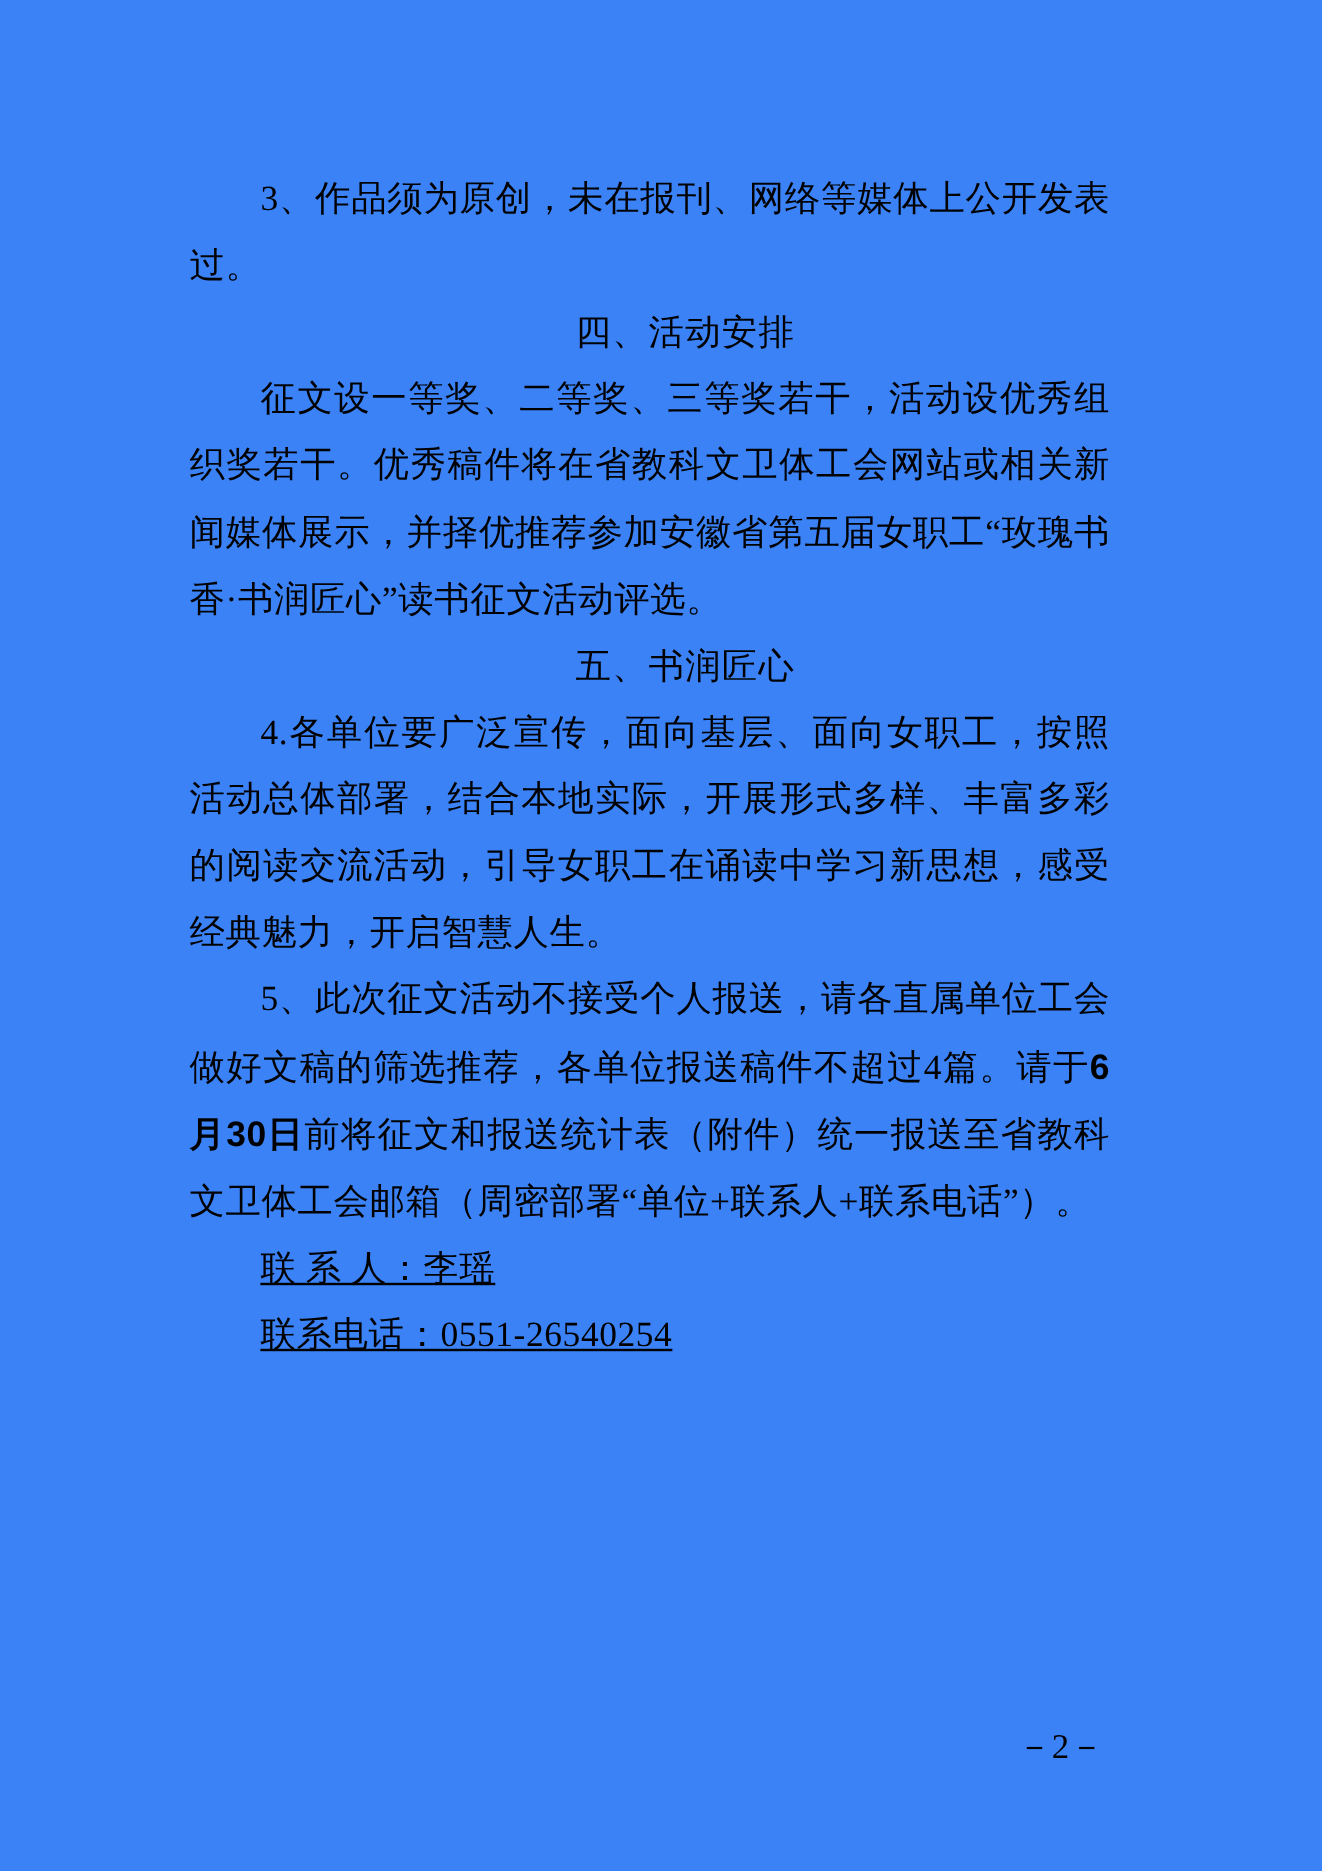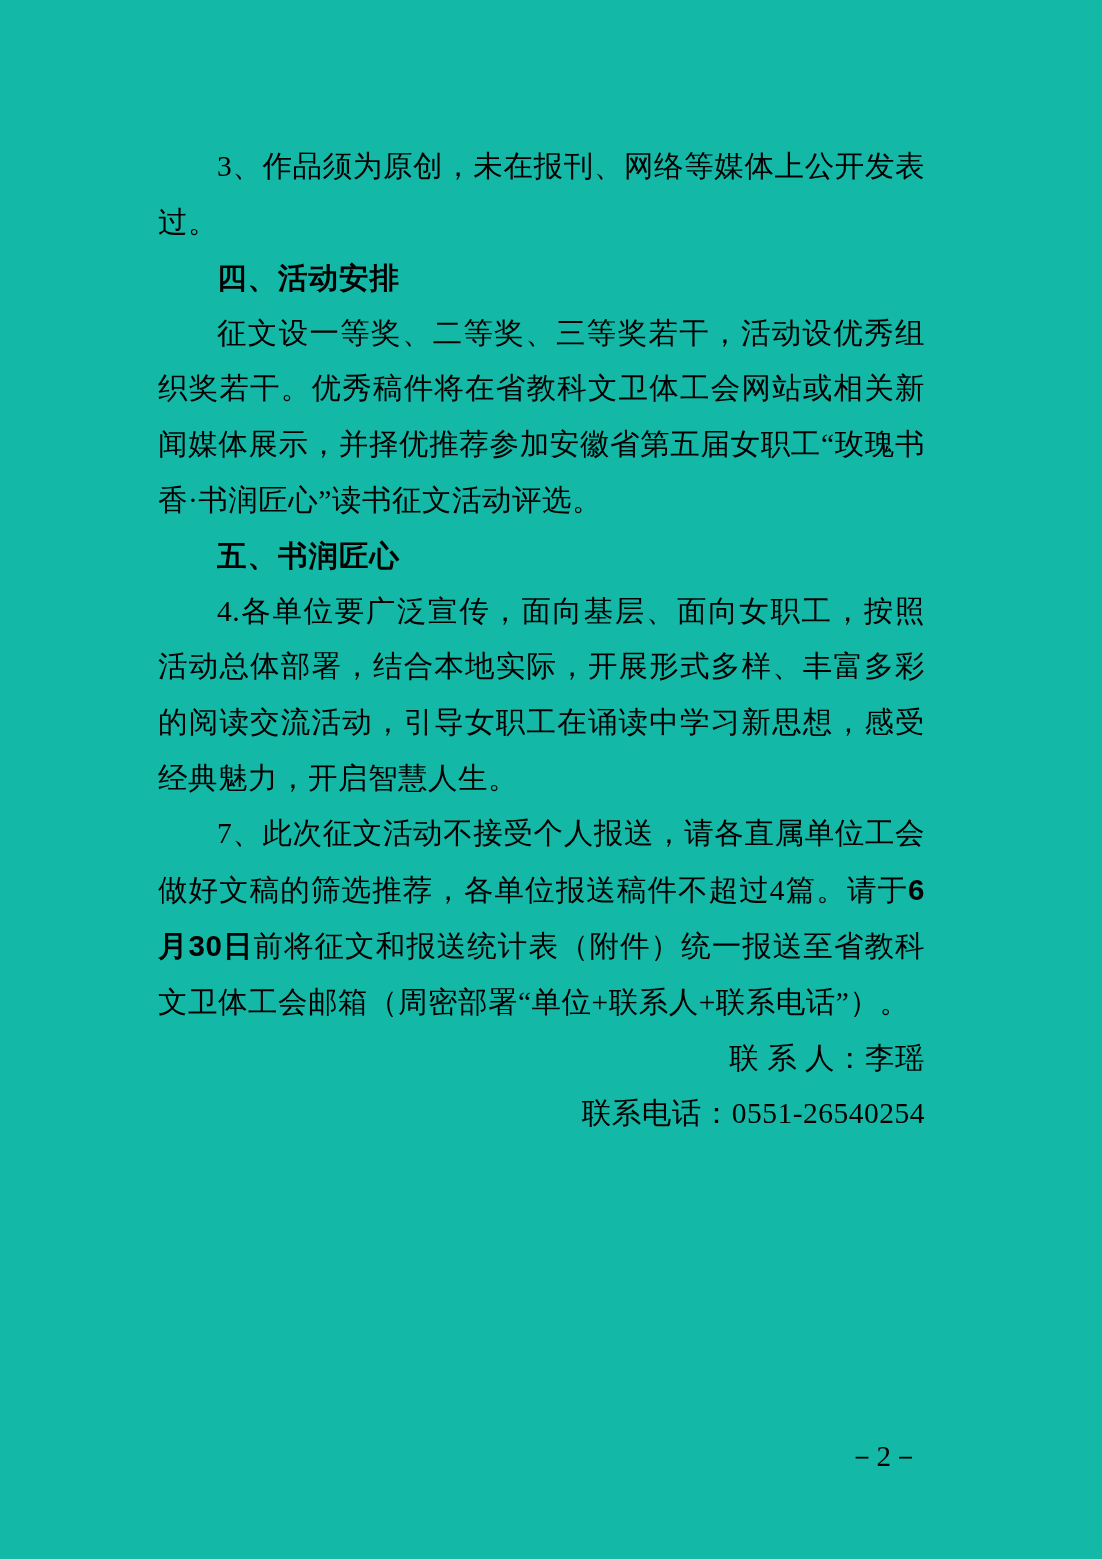--- a/index.html
+++ b/index.html
@@ -4,21 +4,21 @@
 <style>
   html, body {
     margin: 0;
     padding: 0;
     background: #ffffff;
   }
   .page {
     position: relative;
     width: 1102px;
     height: 1559px;
-    background: #14b8a6;
+    background: #3b82f6;
     overflow: hidden;
     font-family: "Liberation Serif", "DejaVu Serif", serif;
     color: #000000;
   }
   .content {
     position: absolute;
     left: 158px;
     top: 139px;
     width: 767px;
     font-size: 29.5px;
@@ -26,26 +26,27 @@
     text-align: justify;
     letter-spacing: 0.5px;
   }
   .content p {
     margin: 0;
     padding: 0;
     text-indent: 2em;
   }
   .content p.heading {
     font-family: "Liberation Sans", "DejaVu Sans", sans-serif;
-    font-weight: bold;
-    text-align: left;
+    font-weight: normal;
+    text-align: center;
     letter-spacing: 1px;
   }
   .content p.contact {
-    text-align: right;
+    text-align: left;
+    text-decoration: underline;
   }
   .content strong {
     font-weight: bold;
     font-family: "Liberation Sans", "DejaVu Sans", sans-serif;
   }
   .page-number {
     position: absolute;
     top: 1437px;
     right: 182px;
     font-size: 29px;
@@ -63,21 +64,21 @@
 
     <p class="heading">四、活动安排</p>
 
     <p>征文设一等奖、二等奖、三等奖若干，活动设优秀组织奖若干。优秀稿件将在省教科文卫体工会网站或相关新闻媒体展示，并择优推荐参加安徽省第五届女职工“玫瑰书香·书润匠心”读书征文活动评选。</p>
 
     <p class="heading">五、书润匠心</p>
 
 
     <p>4.各单位要广泛宣传，面向基层、面向女职工，按照活动总体部署，结合本地实际，开展形式多样、丰富多彩的阅读交流活动，引导女职工在诵读中学习新思想，感受经典魅力，开启智慧人生。</p>
 
-    <p><span>7、此次征文活动不接受个人报送，请各直属单位工会做好文稿的筛选推荐，各单位报送稿件不超过4篇。请于</span><strong>6月30日</strong><span>前将征文和报送统计表（附件）统一报送至省教科文卫体工会邮箱（周密部署“单位+联系人+联系电话”）。</span></p>
+    <p><span>5、此次征文活动不接受个人报送，请各直属单位工会做好文稿的筛选推荐，各单位报送稿件不超过4篇。请于</span><strong>6月30日</strong><span>前将征文和报送统计表（附件）统一报送至省教科文卫体工会邮箱（周密部署“单位+联系人+联系电话”）。</span></p>
 
     <p class="contact">联 系 人：李瑶</p>
 
     <p class="contact">联系电话：0551-26540254</p>
   </div>
 
   <div class="page-number">－2－</div>
 </div>
 
 </body></html>

